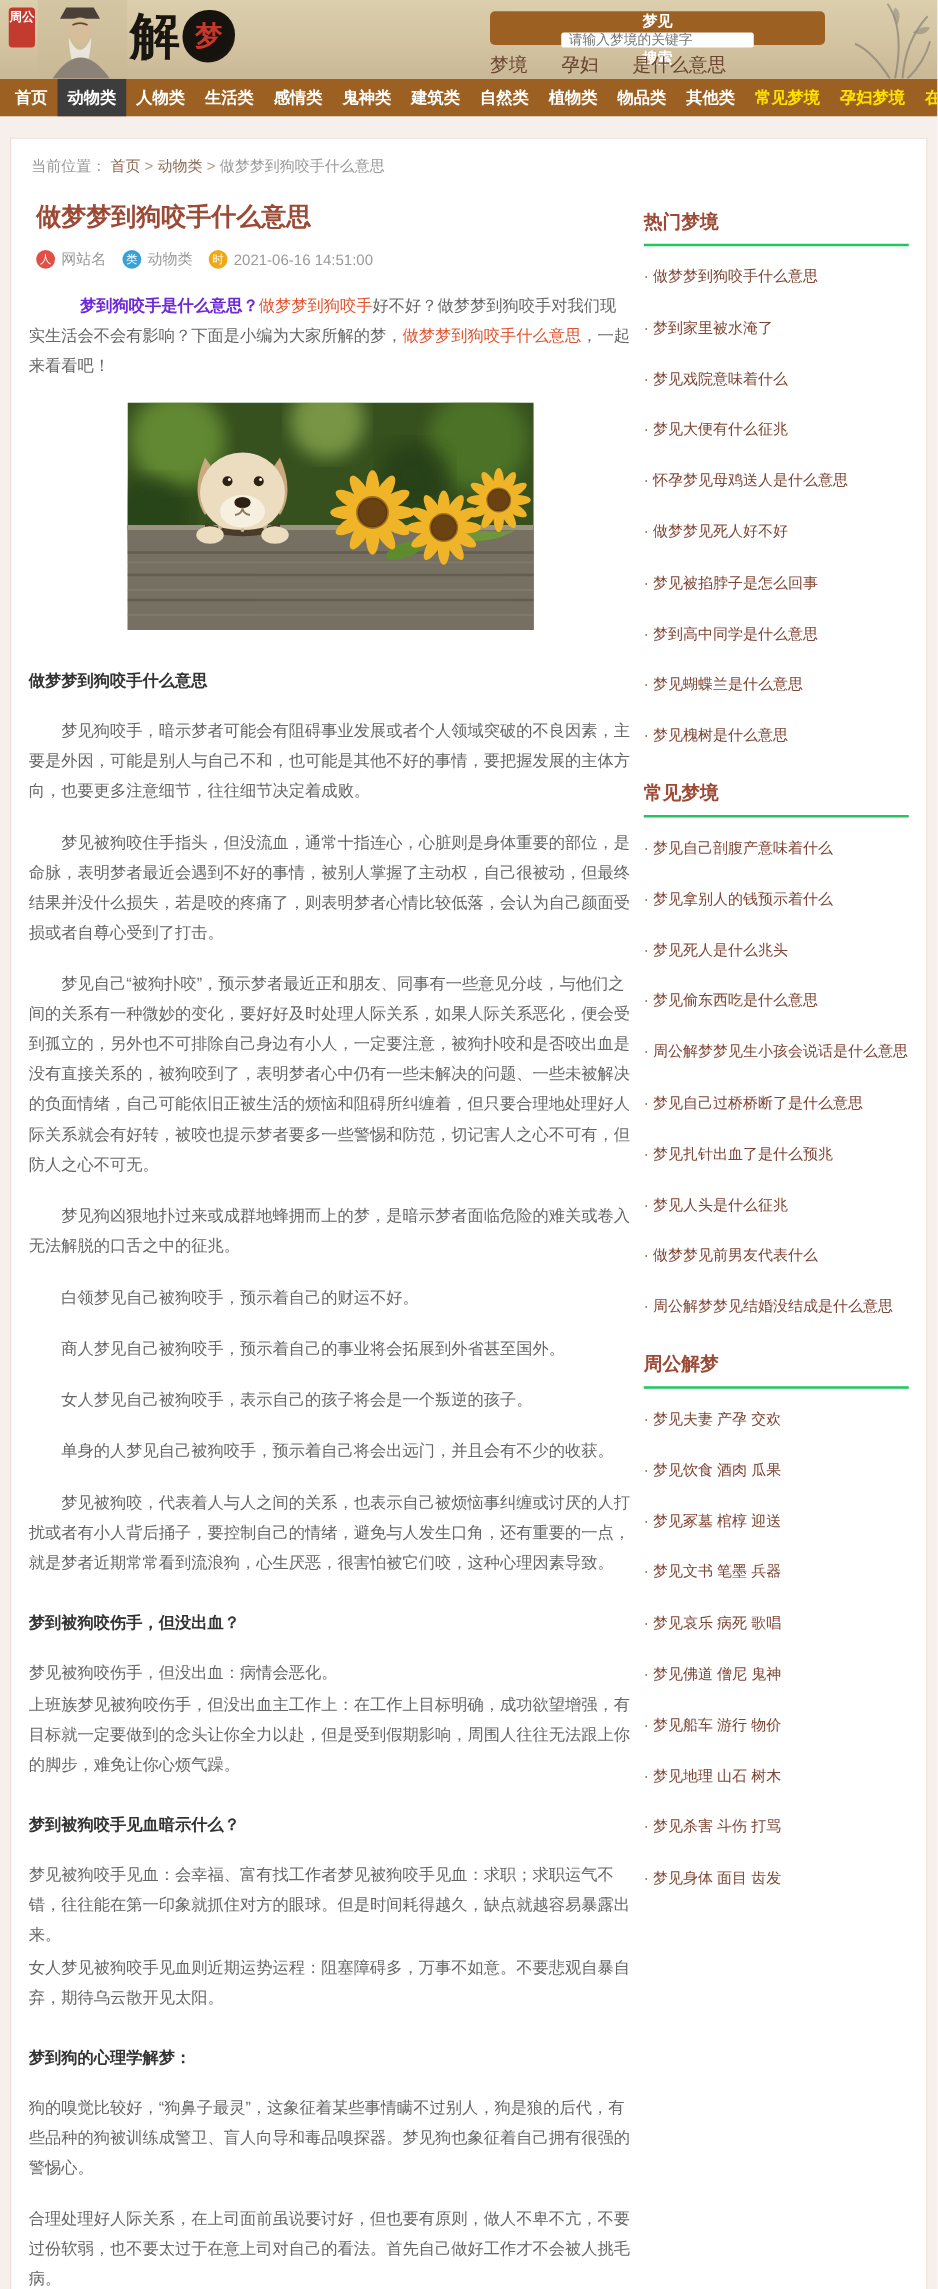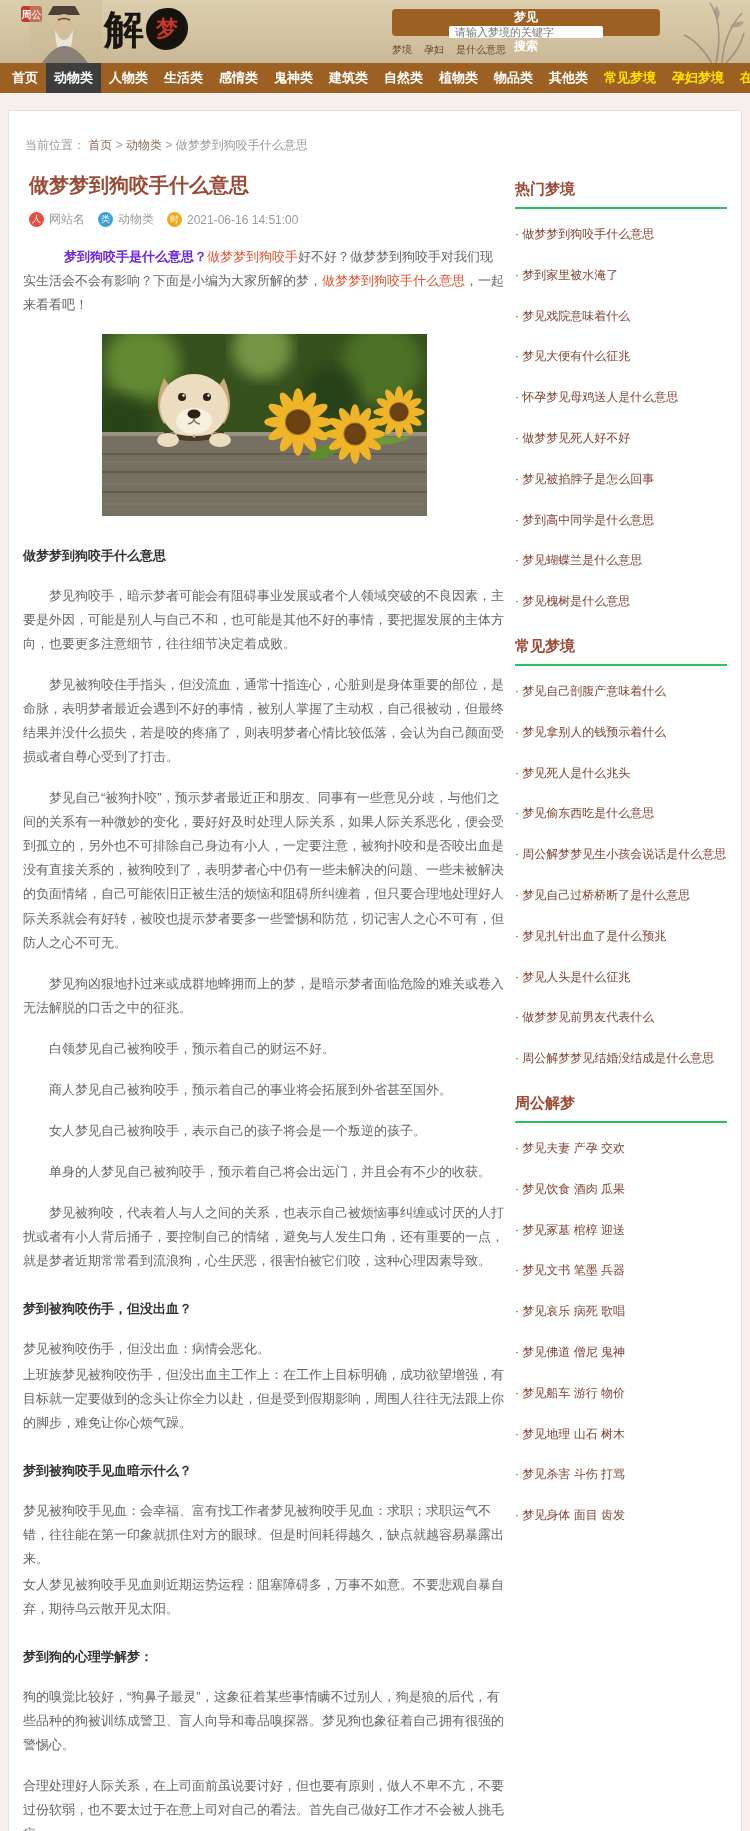--- a/index.html
+++ b/index.html
@@ -10,22 +10,22 @@
     position: relative;
   }
   
   .header {
     height: 63px;
     background: linear-gradient(180deg,#dccfae 0%,#d2c2a0 60%,#c9b896 100%);
     position: relative;
     overflow: hidden;
   }
   .seal {
-    position: absolute; left: 21px; top: 6px;
-    width: 21px; height: 16px;
+    position: absolute; left: 7px; top: 6px;
+    width: 21px; height: 32px;
     background: #c23b2e; color: #fff;
     font-size: 10px; line-height: 14px; text-align: center;
     border-radius: 3px; padding-top: 2px;
     font-weight: bold;
   }
   .oldman { position: absolute; left: 30px; top: 0; }
   .logo { position: absolute; left: 104px; top: 8px; display: flex; align-items: center; }
   .logo-jie {
     font-family: "DejaVu Serif", serif;
     font-size: 40px; font-weight: bold; color: #191511; line-height: 1;
@@ -49,39 +49,39 @@
   .search-input {
     flex: 1; height: 21px; border: 0; border-radius: 2px;
     font-size: 11px; padding: 0 6px; color: #555; outline: none;
     font-family: "Liberation Sans", sans-serif;
   }
   .search-btn {
     border: 0; background: transparent; color: #fff; font-size: 12px;
     font-weight: bold; padding: 0 7px; cursor: pointer; white-space: nowrap;
     font-family: "Liberation Sans", sans-serif;
   }
-  .hot-links { margin-top: 7px; font-size: 10px; display: flex; gap: 12px; }
+  .hot-links { margin-top: 7px; font-size: 15px; display: flex; gap: 27px; }
   .hot-links a { color: #6b4531; text-decoration: none; }
   .orchid { position: absolute; right: 4px; top: 0; opacity: .75; }
   
   .nav { height: 30px; background: #9c6122; display: flex; padding: 0 4px; }
   .nav-item {
     display: block; color: #fff; font-size: 13px; font-weight: bold;
     line-height: 30px; padding: 0 8px; text-decoration: none; white-space: nowrap;
   }
   .nav-item.active { background: #3d3d3d; }
   .nav-item.yellow { color: #ffe100; }
   
   .main {
     margin: 17px 8px 0;
     background: #fff;
     border: 1px solid #eee0d8;
     padding: 0 14px 16px;
   }
-  .breadcrumb { font-size: 12px; color: #999; padding: 26px 2px 10px; }
+  .breadcrumb { font-size: 12px; color: #999; padding: 14px 2px 10px; }
   .breadcrumb a { color: #8a6a56; text-decoration: none; }
   .breadcrumb .sep { color: #b09a8a; }
   .columns { display: flex; justify-content: space-between; align-items: flex-start; }
   .article { width: 482px; }
   .side { width: 212px; }
   
   .article-title { font-size: 20px; font-weight: bold; color: #9c4a36; margin: 8px 0 12px; padding-left: 6px; }
   .meta { display: flex; align-items: center; gap: 5px; font-size: 12px; color: #999; padding-left: 6px; margin-bottom: 6px; }
   .mi {
     width: 15px; height: 15px; border-radius: 50%; color: #fff; font-size: 9px;

